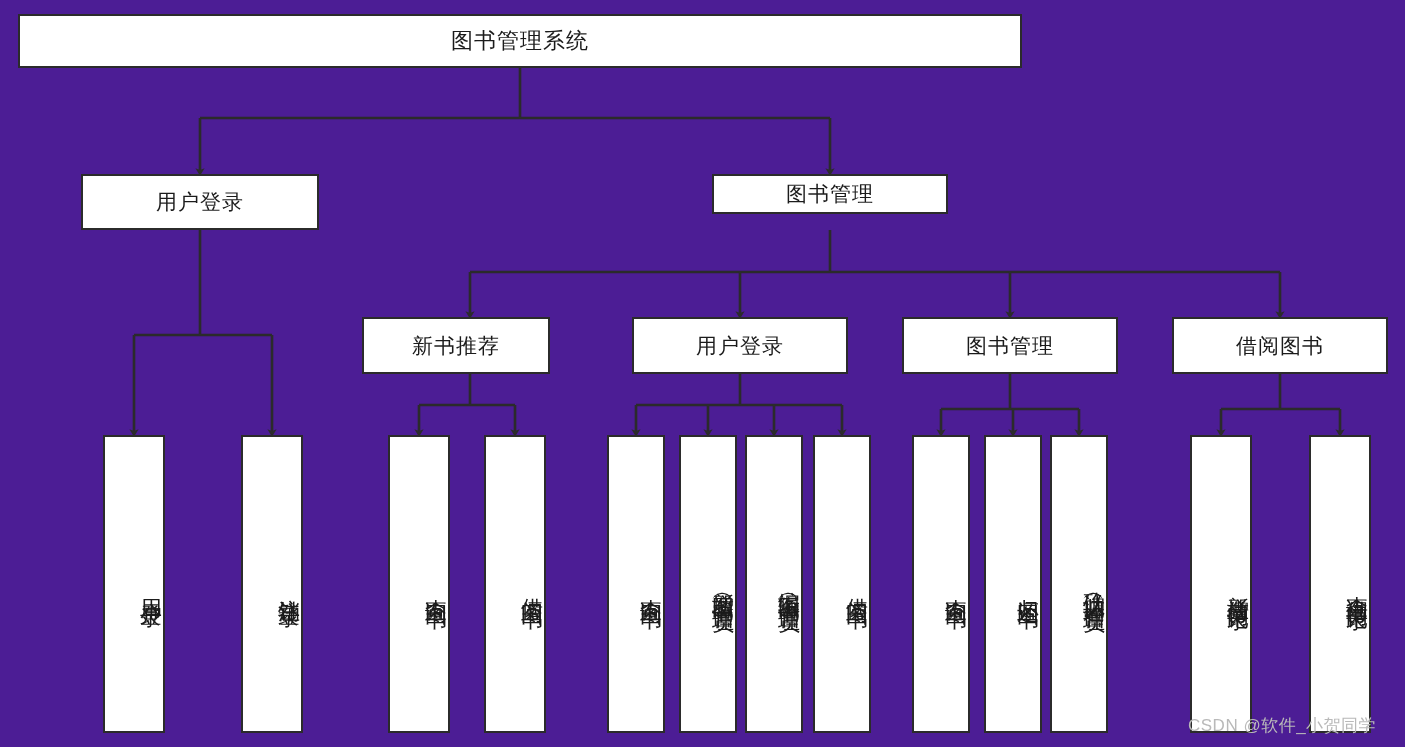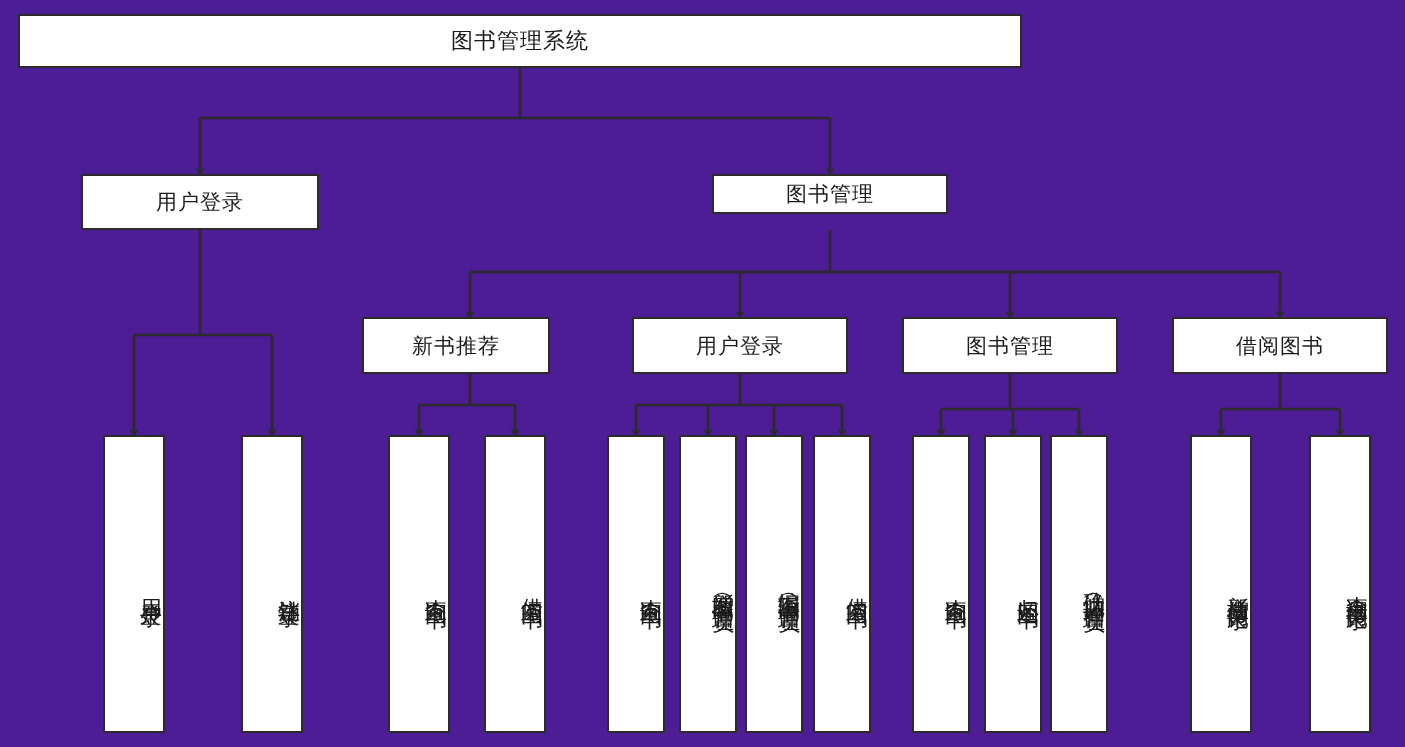--- a/index.html
+++ b/index.html
@@ -173,13 +173,14 @@
         <span class="label">确认归还（管理员）</span>
       </div>
       <div class="node vert" style="left: 1190px; top: 435px; width: 62px; height: 298px; border-color: rgb(43, 43, 43); background: rgb(255, 255, 255);">
         <span class="label">新增借阅记录</span>
       </div>
       <div class="node vert" style="left: 1309px; top: 435px; width: 62px; height: 298px; border-color: rgb(43, 43, 43); background: rgb(255, 255, 255);">
         <span class="label">查询借阅记录</span>
       </div>
     </div>
 
+  <div class="watermark" style="left: 1188px; top: 714px; color: rgb(185, 185, 185);">CSDN @软件_小贺同学</div>
 </div>
 
 </body></html>

